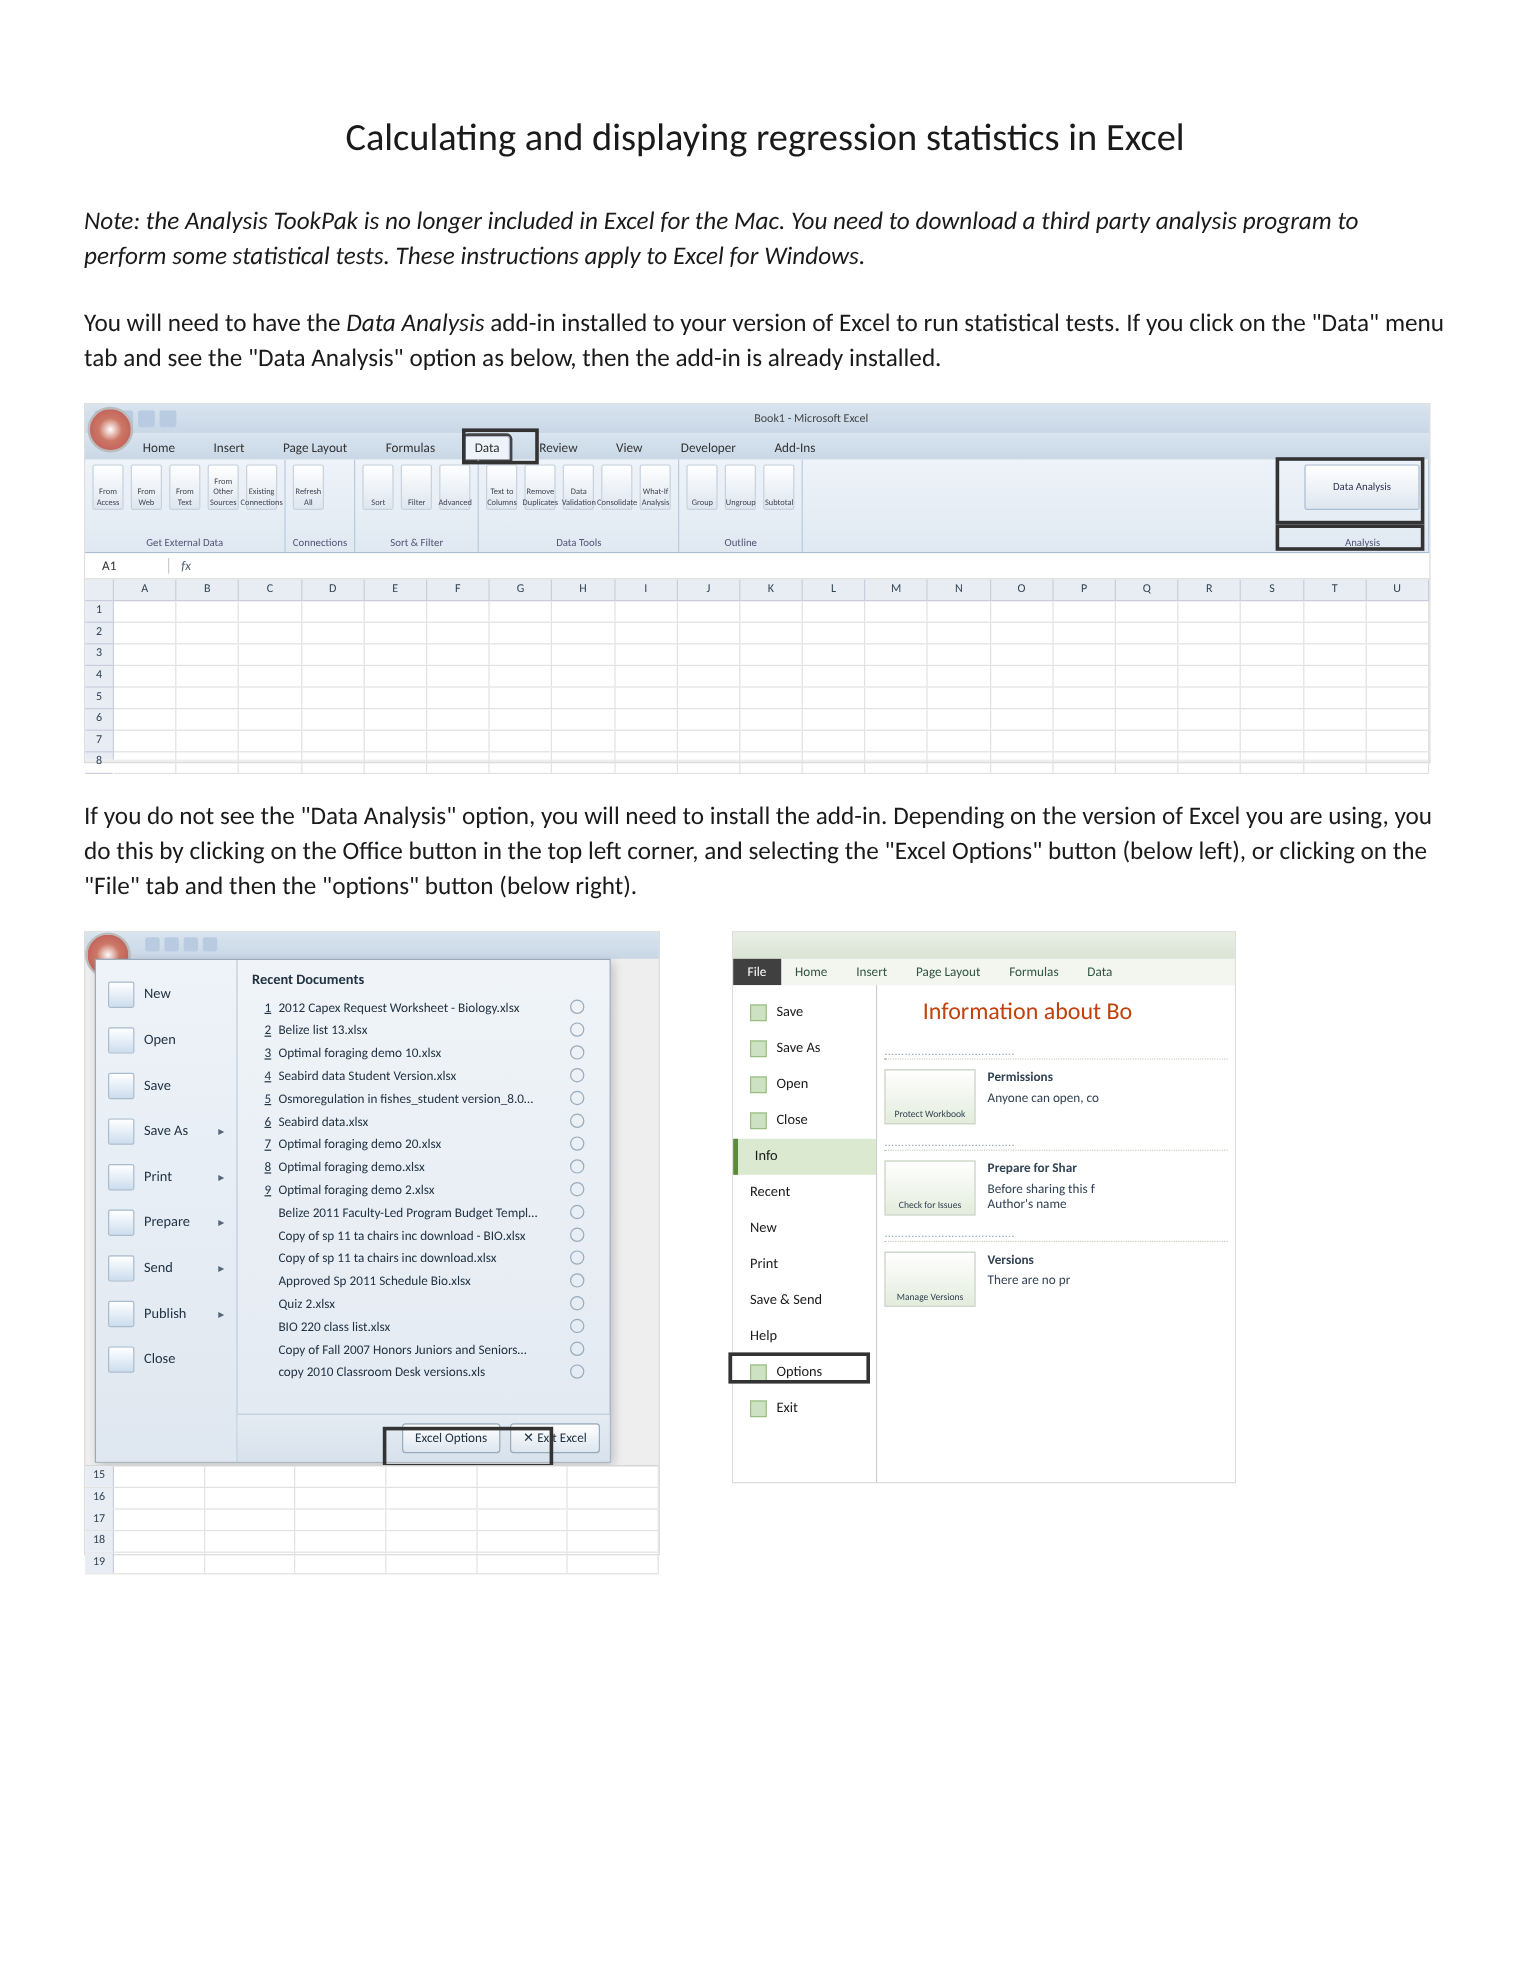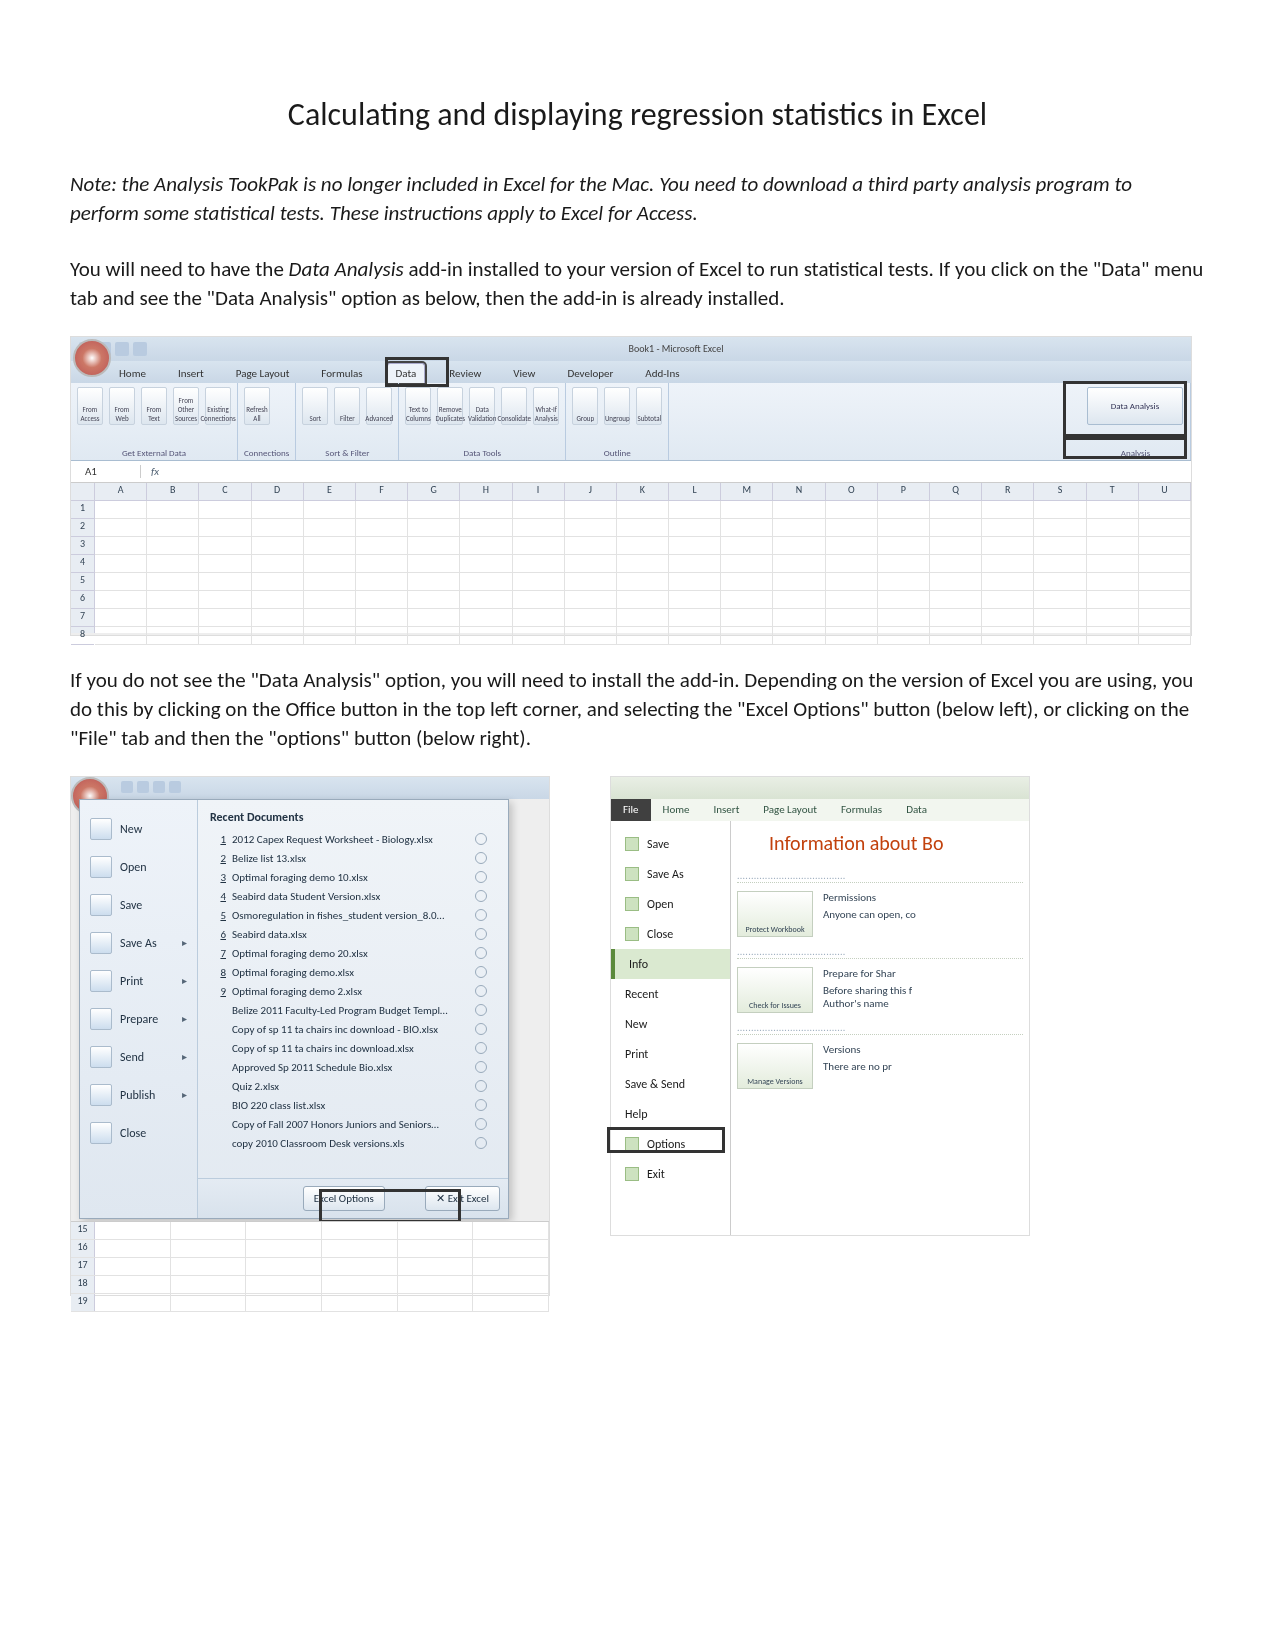--- a/index.html
+++ b/index.html
@@ -177,21 +177,20 @@
       height: 40px;
       border-top:1px solid #bcd;
       display:flex; align-items:center; justify-content:flex-end;
       gap:8px; padding-right:8px;
       background: linear-gradient(#e4ebf3,#d8e2ec);
     }
     .s2-menu .bottom .btn{
       padding:5px 10px; font-size:11px;
       background:linear-gradient(#fff,#dde6ef); border:1px solid #9ab;
       border-radius:3px;
-      margin-left:32px;
     }
     .hb-excel-options{
       position:absolute; left: 248px; top: 412px; width: 142px; height: 34px;
       border:3px solid #333; pointer-events:none;
     }
     .s2-grid{ position:absolute; top:444px; left:0; right:0; bottom:0; background:#fff; border-top:1px solid #ccc;}
     .s2-grid .r{ height:18px; border-bottom:1px solid #e2e2e2; display:flex;}
     .s2-grid .r .rh{ width:24px; background:#e8edf3; border-right:1px solid #ccd; font-size:10px; text-align:center; color:#345;}
     .s2-grid .r span.c{ flex:1; border-right:1px solid #e2e2e2;}
     .shot2 .office-btn{ top:0; left:0;}
@@ -208,29 +207,29 @@
     .s3-left .mi.info{ background:#dae9d0; border-left:4px solid #5b8a3c;}
     .s3-left .mi.options{ position:relative;}
     .hb-options{
       position:absolute; border:3px solid #333; left:-4px; top:-2px;
       width: 118px; height: 26px; pointer-events:none;
     }
     .s3-right{ flex:1; background:#fff; padding: 10px 6px; font-size:11px; color:#345;}
     .s3-right .big{ font-size:20px; color:#c2410c; margin-bottom:14px;margin-left:32px;}
     .s3-right .sec{ display:flex; gap:10px; padding:8px 0; border-top:1px dotted #c4cfbf;}
     .s3-right .sec .box{ width:76px; height:46px; background:linear-gradient(#fff,#e3ecdc); border:1px solid #c4cfbf; display:flex; align-items:flex-end; justify-content:center; font-size:8px; text-align:center; padding:2px;}
-    .s3-right .sec .txt .h{ font-weight:normal; margin-bottom:4px;}
+    .s3-right .sec .txt .h{ font-weight:bold; margin-bottom:4px;}
     .dotline{ letter-spacing: -1px; color:#9ab; font-size:10px; overflow:hidden; white-space:nowrap;}
   </style>
 </head>
 <body>
 
 <h1 class="title">Calculating and displaying regression statistics in Excel</h1>
 
-<p class="note">Note: the Analysis TookPak is no longer included in Excel for the Mac. You need to download a third party analysis program to perform some statistical tests. These instructions apply to Excel for Access.</p>
+<p class="note">Note: the Analysis TookPak is no longer included in Excel for the Mac. You need to download a third party analysis program to perform some statistical tests. These instructions apply to Excel for Windows.</p>
 
 <p class="body-text">
   <span>You will need to have the </span><span class="em">Data Analysis</span><span> add-in installed to your version of Excel to run statistical tests. If you click on the "Data" menu tab and see the "Data Analysis" option as below, then the add-in is already installed.</span>
 </p>
 
 <div class="shot1">
   <div class="office-btn"></div>
   <div class="s1-titlebar">
     <div class="qat">
         <span></span>

